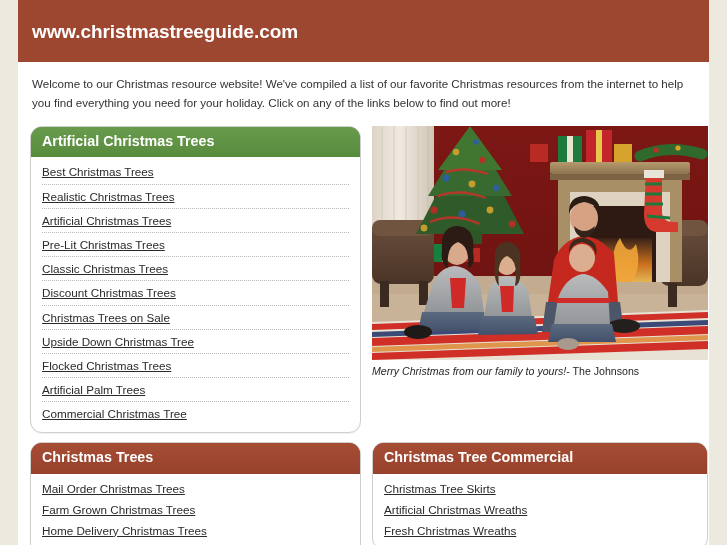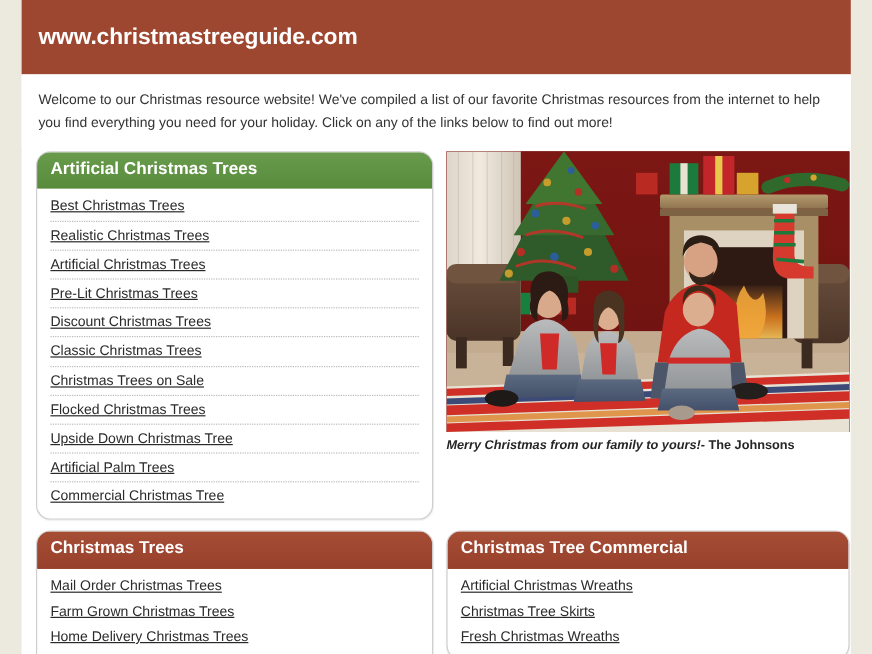--- a/index.html
+++ b/index.html
@@ -53,21 +53,21 @@
     line-height: 1.62;
   }
   
   .main-area {
     padding: 3px 12px 0 12px;
     display: flex;
     gap: 11px;
     align-items: flex-start;
   }
   .col-left { width: 331px; flex: 0 0 331px; }
-  .col-right { width: 336px; flex: 0 0 336px; font-weight: bold; }
+  .col-right { width: 336px; flex: 0 0 336px; }
 
   
   .panel {
     border: 1px solid #cfcfcf;
     border-radius: 12px;
     background: #ffffff;
     overflow: hidden;
     box-shadow: 0 1px 1px rgba(0,0,0,0.06);
   }
   .panel-head {
@@ -153,25 +153,25 @@
 
       <div class="col-left">
         <div class="panel">
           <div class="panel-head green">Artificial Christmas Trees</div>
           <div class="panel-body">
             <ul class="linklist sep">
               <li><a href="#">Best Christmas Trees</a></li>
               <li><a href="#">Realistic Christmas Trees</a></li>
               <li><a href="#">Artificial Christmas Trees</a></li>
               <li><a href="#">Pre-Lit Christmas Trees</a></li>
+              <li><a href="#">Classic Christmas Trees</a></li>
               <li><a href="#">Discount Christmas Trees</a></li>
-              <li><a href="#">Classic Christmas Trees</a></li>
               <li><a href="#">Christmas Trees on Sale</a></li>
+              <li><a href="#">Upside Down Christmas Tree</a></li>
               <li><a href="#">Flocked Christmas Trees</a></li>
-              <li><a href="#">Upside Down Christmas Tree</a></li>
               <li><a href="#">Artificial Palm Trees</a></li>
               <li><a href="#">Commercial Christmas Tree</a></li>
             </ul>
           </div>
         </div>
       </div>
 
       <div class="col-right">
         <div class="photo-box">
           <svg width="336" height="234" viewBox="0 0 336 234" xmlns="http://www.w3.org/2000/svg">
@@ -357,22 +357,22 @@
             <li><a href="#">Home Delivery Christmas Trees</a></li>
             <li><a href="#">Fresh Cut Christmas Trees</a></li>
           </ul>
         </div>
       </div>
 
       <div class="panel right">
         <div class="panel-head brown">Christmas Tree Commercial</div>
         <div class="panel-body dense">
           <ul class="linklist nosep">
+            <li><a href="#">Christmas Tree Skirts</a></li>
             <li><a href="#">Artificial Christmas Wreaths</a></li>
-            <li><a href="#">Christmas Tree Skirts</a></li>
             <li><a href="#">Fresh Christmas Wreaths</a></li>
           </ul>
         </div>
       </div>
     </div>
 
   </div>
 </div>
 
 </body></html>

